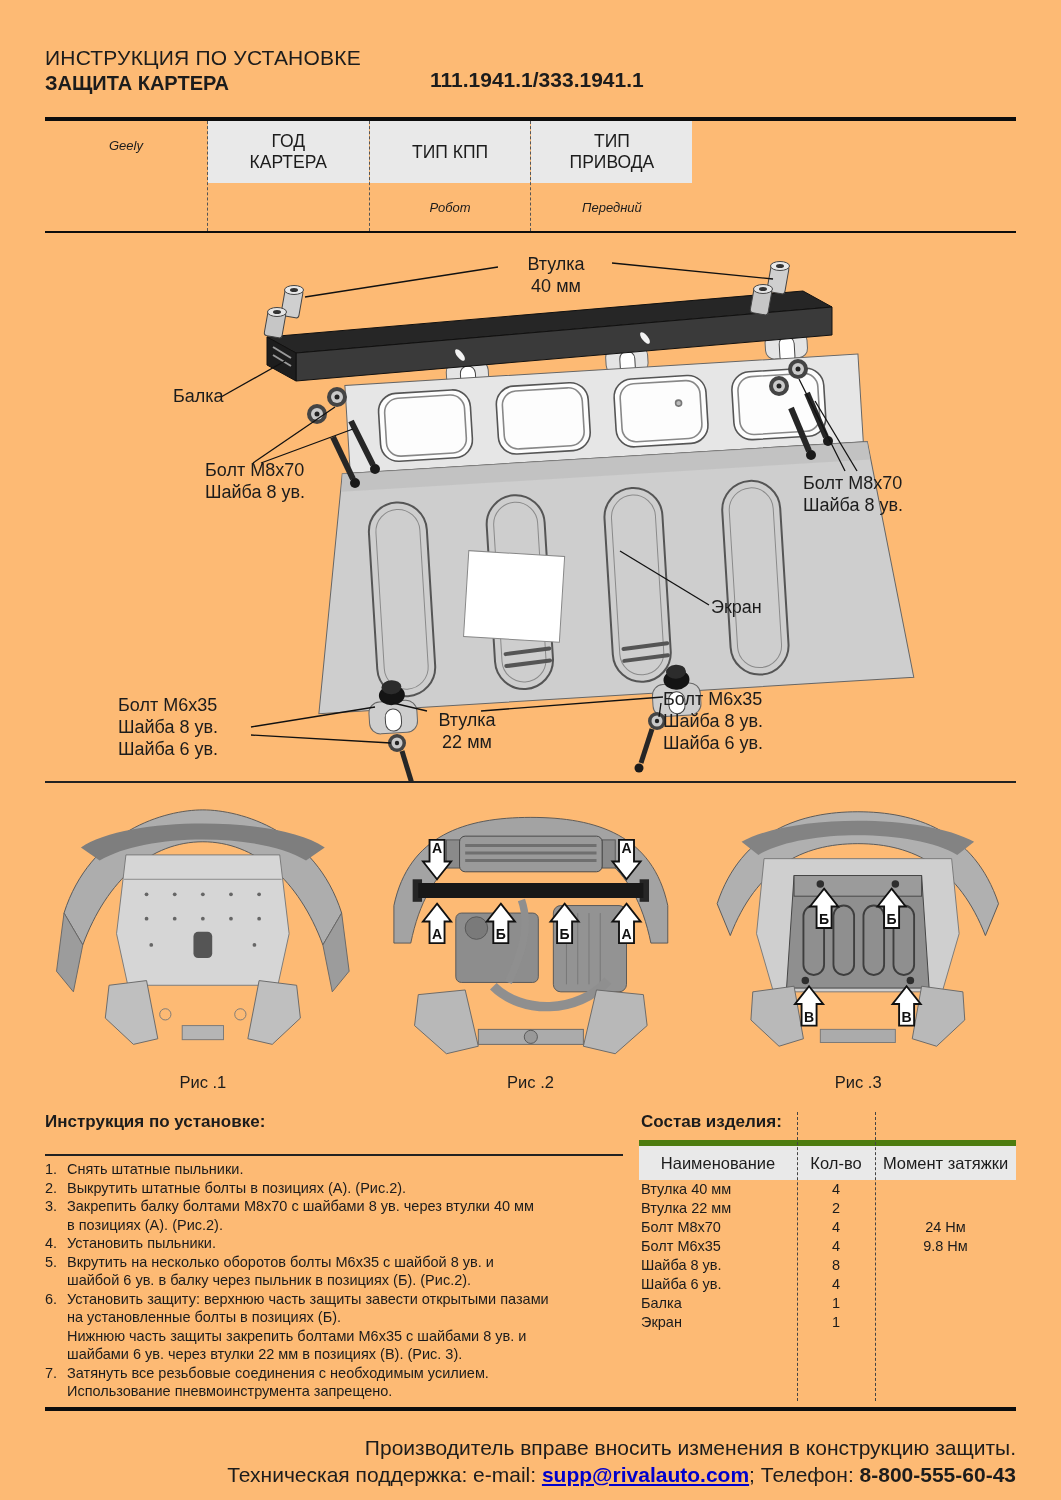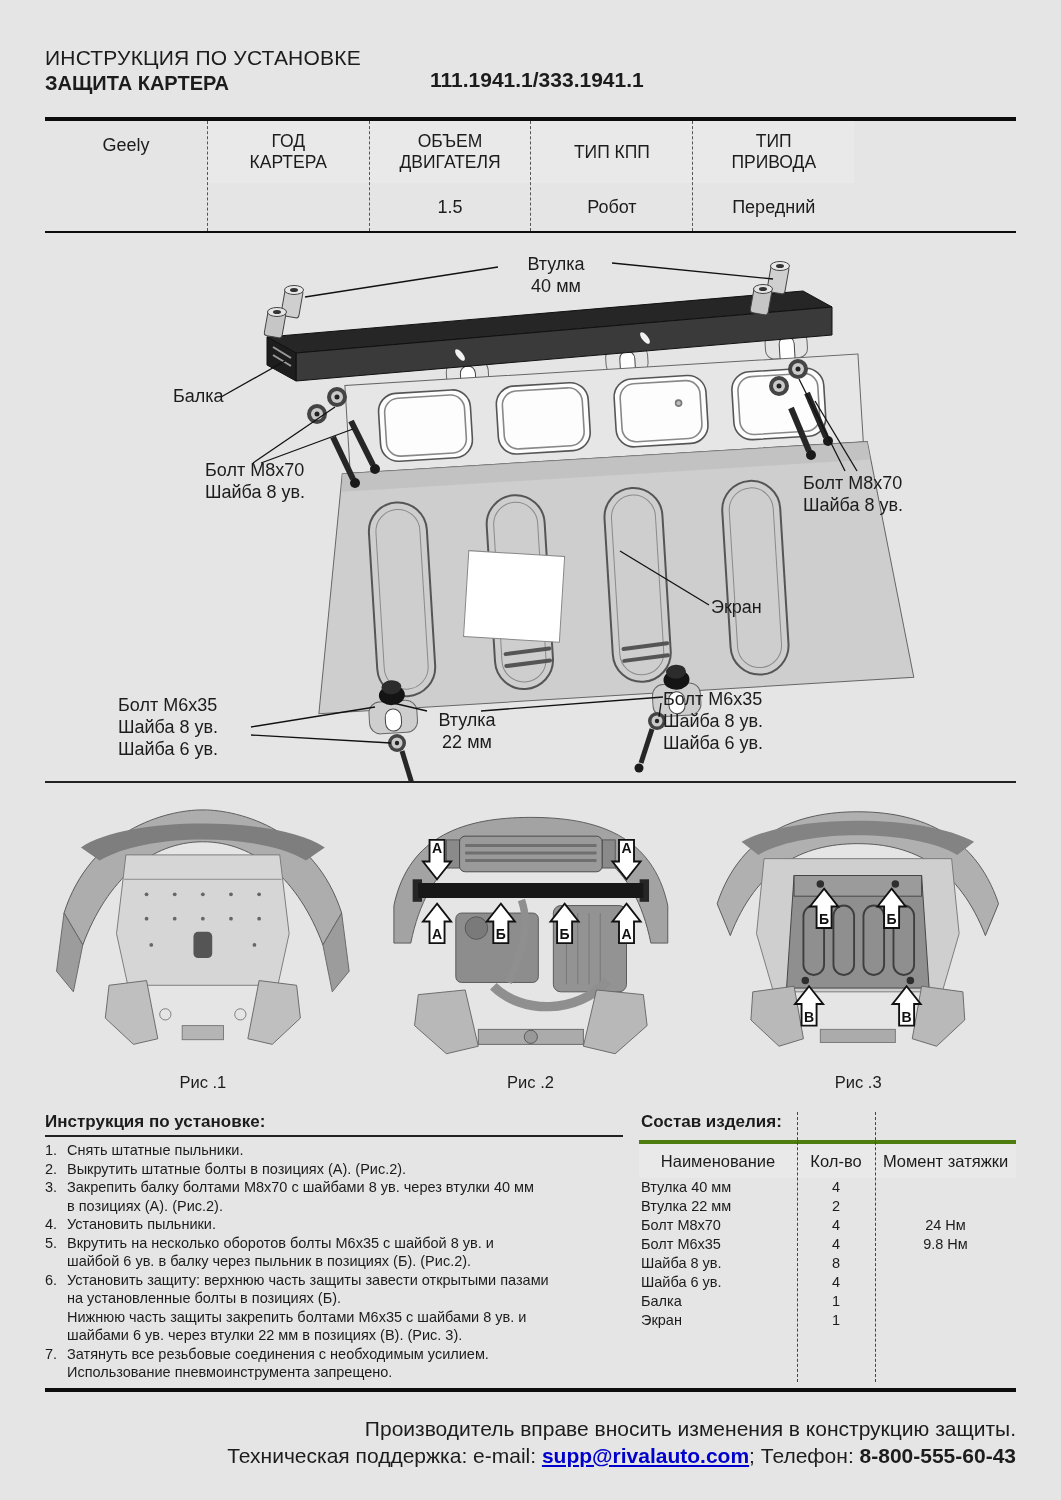--- a/index.html
+++ b/index.html
@@ -1,61 +1,61 @@
 <!DOCTYPE html>
 <html><head>
 <meta charset="utf-8">
 <style>
   * { margin:0; padding:0; box-sizing:border-box; }
   body { background:#888; font-family:"Liberation Sans","DejaVu Sans",sans-serif; color:#1c1c1c; }
-  .page { width:1061px; height:1500px; background:#e5e5e5; margin:0 auto; position:relative; padding:0 45px; overflow:hidden; }
+  .page { width:1061px; height:1500px; background:#fdba74; margin:0 auto; position:relative; padding:0 45px; overflow:hidden; }
 
   
   .hdr { display:flex; align-items:flex-end; padding-top:46px; }
   .hdr-titles { width:385px; }
   .doc-type { font-size:21px; letter-spacing:.2px; }
   .product { font-size:20px; font-weight:bold; margin-top:2px; }
   .part-no { font-size:21px; font-weight:bold; padding-bottom:3px; }
 
   
   .spec { margin-top:22px; border-top:4px solid #0d0d0d; border-bottom:2px solid #0d0d0d; display:grid; grid-template-columns:repeat(6,1fr); }
   .spec-col { display:flex; flex-direction:column; }
   .spec-col + .spec-col { border-left:1.5px dashed #555; }
   .spec-h { height:62px; background:#e9e9e9; display:flex; align-items:center; justify-content:center; text-align:center; font-size:17.5px; white-space:pre-line; line-height:21px; }
-  .spec-v { height:48px; display:flex; align-items:center; justify-content:center; font-size:18px; }
+  .spec-v { height:48px; display:flex; align-items:center; justify-content:center; font-size:13px;font-style:italic; }
 
   
   .diagram { position:relative; height:530px; margin-top:18px; }
   .diagram svg { position:absolute; inset:0; }
   .callout { position:absolute; font-size:18px; line-height:22px; white-space:pre-line; }
   .c-center { text-align:center; }
 
   .section-rule { border-top:2px solid #222; }
 
   
   .figures { display:flex; gap:12px; margin-top:10px; }
   .figure { flex:1; text-align:center; }
   .figure svg { width:100%; height:272px; display:block; }
   .fig-cap { font-size:16.5px; margin-top:8px; }
   .mk { font-size:15px; font-weight:bold; fill:#111; text-anchor:middle; }
 
   
   .bottom { display:flex; margin-top:20px; align-items:stretch; }
   .ins-col { width:578px; }
-  .ins-head { font-size:17px; font-weight:bold; padding-bottom:3px; border-bottom:2px solid #222; }
+  .ins-head { font-size:17px; font-weight:bold; padding-bottom:22px; border-bottom:2px solid #222; }
   .ins-list { margin-top:4px; }
   .ins-item { display:flex; font-size:14.5px; line-height:18.5px; }
   .ins-num { width:22px; flex:none; }
   .ins-text { flex:1; white-space:pre-line; }
 
   .parts-col { flex:1; margin-left:16px; position:relative; }
   .vdash { position:absolute; top:0; bottom:0; border-left:1.5px dashed #444; }
   .vdash.v1 { left:158px; } .vdash.v2 { left:236px; }
   .parts-head { font-size:17px; font-weight:bold; height:28px; padding-left:2px; }
-  .parts-grid { border-top:4px solid #4d7c0f; }
+  .parts-grid { border-top:6px solid #4d7c0f; }
   .parts-hrow { display:grid; grid-template-columns:158px 78px 1fr; background:#e9e9e9; height:34px; align-items:center; font-size:16.5px; }
   .parts-hrow div { text-align:center; }
   .parts-row { display:grid; grid-template-columns:158px 78px 1fr; font-size:14.5px; line-height:19px; }
   .p-name { padding-left:2px; } .p-qty,.p-tq { text-align:center; }
 
   .bottom-rule { border-top:4px solid #0d0d0d; margin-top:6px; }
 
   
   .footer { margin-top:23px; font-size:21px; line-height:27px;text-align:right; }
   .email { color:#0000cc; font-weight:bold; text-decoration:underline; }
@@ -76,25 +76,20 @@
     <div class="part-no">111.1941.1/333.1941.1</div>
   </div>
 
   <div class="spec">
     <div class="spec-col">
       <div class="spec-v">Geely</div>
     </div>
     <div class="spec-col">
       <div class="spec-h">ГОД
 КАРТЕРА</div>
-    </div>
-    <div class="spec-col">
-      <div class="spec-h">ОБЪЕМ
-ДВИГАТЕЛЯ</div>
-      <div class="spec-v">1.5</div>
     </div>
     <div class="spec-col">
       <div class="spec-h">ТИП КПП</div>
       <div class="spec-v">Робот</div>
     </div>
     <div class="spec-col">
       <div class="spec-h">ТИП
 ПРИВОДА</div>
       <div class="spec-v">Передний</div>
     </div>

